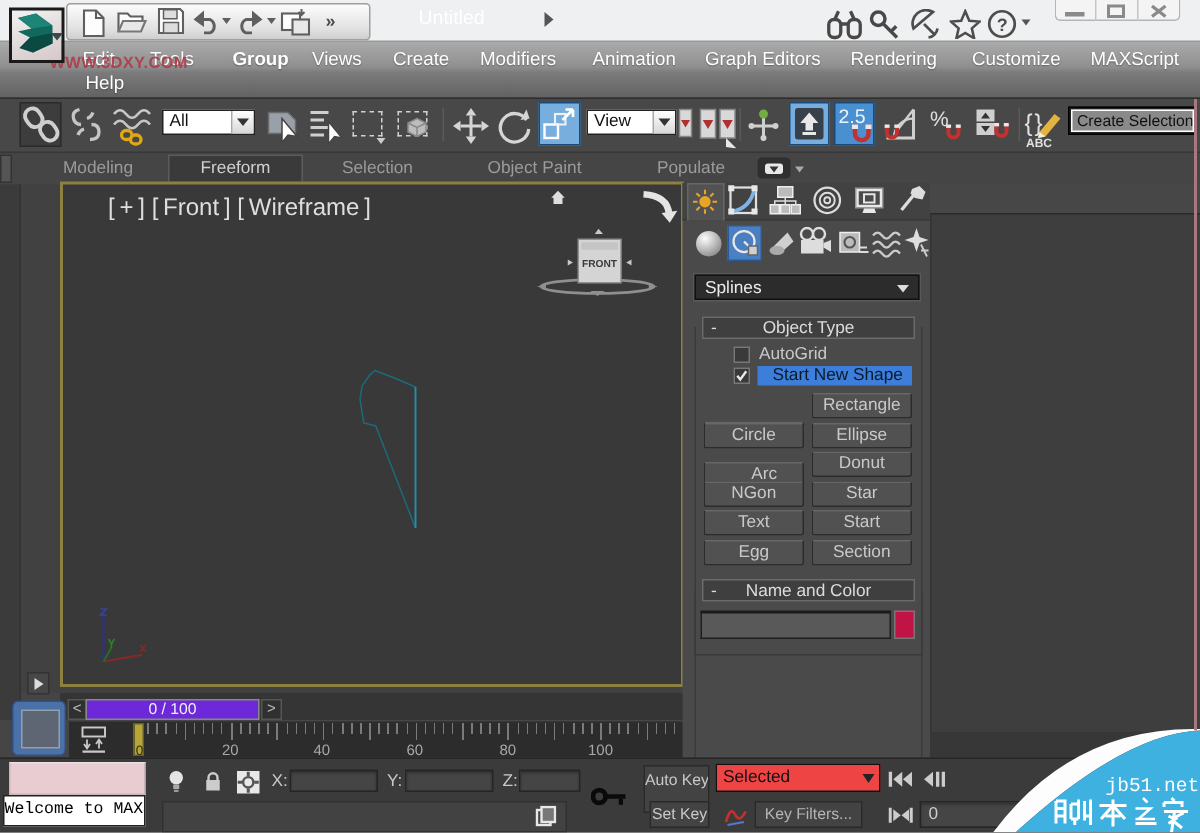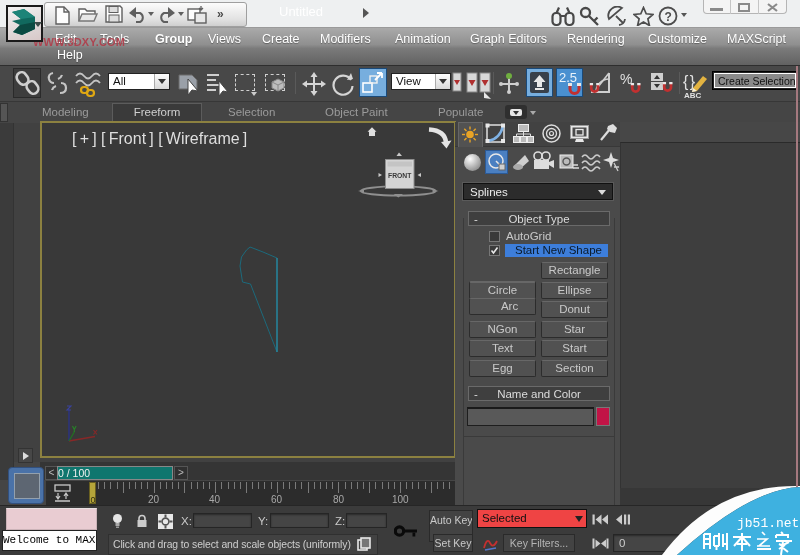--- a/index.html
+++ b/index.html
@@ -475,38 +475,38 @@
         <svg width="9" height="9" viewBox="0 0 9 9" style="display:block;">
           <path d="M1.5 4.5 L3.5 7 L7.5 1.5" stroke="#e8e8e8" stroke-width="1.6" fill="none"></path>
         </svg>
       </div>
     <div class="abs" style="left:50px;top:122px;width:103px;height:13px;background:#3d7edb;color:#0a1a2a;font-size:11.5px;line-height:13px;padding-left:10px;">Start New Shape</div>
 
     <div class="cbtn" style="left:14px;top:140px;margin-top:19px;">Line</div>
       <div class="cbtn" style="left:86px;top:140px;">Rectangle</div>
     <div class="cbtn" style="left:14px;top:160px;">Circle</div>
       <div class="cbtn" style="left:86px;top:160px;">Ellipse</div>
-    <div class="cbtn" style="left:14px;top:176px;padding-left:14px;">Arc</div>
+    <div class="cbtn" style="left:14px;top:186px;padding-left:14px;">Arc</div>
       <div class="cbtn" style="left:86px;top:179px;">Donut</div>
     <div class="cbtn" style="left:14px;top:199px;">NGon</div>
       <div class="cbtn" style="left:86px;top:199px;">Star</div>
     <div class="cbtn" style="left:14px;top:218px;">Text</div>
       <div class="cbtn" style="left:86px;top:218px;">Start</div>
     <div class="cbtn" style="left:14px;top:238px;">Egg</div>
       <div class="cbtn" style="left:86px;top:238px;">Section</div>
 
     <div class="rollhead" style="top:264px;"><span class="minus">-</span>Name and Color</div>
     <div class="abs" style="left:8px;top:271px;width:152px;height:44px;border:1px solid #3a3a3a;border-top:none;"></div>
     <div class="abs" style="left:12px;top:285px;width:127px;height:19px;background:#595959;border:1px solid #1e1e1e;border-top:2px solid #1a1a1a;"></div>
     <div class="abs" style="left:141px;top:285px;width:14px;height:19px;background:#c11446;border:1px solid #777;"></div>
   </div>
 
   <div class="abs" id="timerow">
     <div class="abs" style="left:5px;top:4px;width:13px;height:14px;background:#303030;border:1px solid #555;color:#bbb;font-size:10px;text-align:center;line-height:12px;">&lt;</div>
-    <div class="abs" style="left:17px;top:4px;width:116px;height:14px;background:#0f766e;border:1px solid #888;color:#f0f0f0;font-size:10.5px;text-align:left;line-height:13px;">0 / 100</div>
+    <div class="abs" style="left:17px;top:4px;width:116px;height:14px;background:#6d28d9;border:1px solid #888;color:#f0f0f0;font-size:10.5px;text-align:center;line-height:13px;">0 / 100</div>
     <div class="abs" style="left:134px;top:4px;width:14px;height:14px;background:#303030;border:1px solid #555;color:#bbb;font-size:10px;text-align:center;line-height:12px;">&gt;</div>
   </div>
   <div class="abs" id="ruler"></div>
 
   <div class="abs" style="left:8px;top:467px;width:36px;height:37px;background:#4a72a8;border-radius:4px;border:1px solid #32507e;">
     <div style="position:absolute;left:5px;top:5px;width:26px;height:26px;background:#5d6672;border:1px solid #93a0ad;"></div>
   </div>
 
   <div class="abs" style="left:53px;top:484px;width:20px;height:19px;">
     <svg width="20" height="19" viewBox="0 0 20 19">
@@ -547,21 +547,20 @@
     <span class="abs" style="left:335px;top:9px;color:#c9c9c9;font-size:11.5px;">Z:</span>
     <div class="darkfield" style="left:346px;top:7px;width:41px;height:15px;"></div>
 
     <svg class="abs" style="left:394px;top:18px;" width="24" height="14" viewBox="0 0 24 14">
       <circle cx="5.5" cy="7" r="4.2" fill="none" stroke="#0a0a0a" stroke-width="3.2"></circle>
       <rect x="10" y="5.5" width="13" height="3" fill="#0a0a0a"></rect>
       <rect x="18.5" y="8.5" width="2.8" height="4" fill="#0a0a0a"></rect>
     </svg>
 
     <div class="abs" style="left:108px;top:28px;width:270px;height:21px;background:#424242;border:1px solid #303030;"></div>
-    <span class="abs" style="left:113px;top:33px;color:#cfcfcf;font-size:10.4px;letter-spacing:-0.1px;">Click and drag to select and scale objects (uniformly)</span>
     <svg class="abs" style="left:356px;top:31px;" width="15" height="15" viewBox="0 0 15 15">
       <rect x="2" y="3" width="9" height="10" fill="none" stroke="#e8e8e8" stroke-width="1.6"></rect>
       <rect x="5" y="1" width="9" height="10" fill="#777" stroke="#e8e8e8" stroke-width="1.6"></rect>
     </svg>
 
     <div class="sbtn" style="left:429px;top:4px;width:44px;height:32px;line-height:18px;font-size:10.5px;">Auto Key</div>
     <div class="sbtn" style="left:433px;top:28px;width:40px;height:18px;line-height:16px;font-size:10.5px;">Set Key</div>
 
     <div class="abs" style="left:477px;top:3px;width:110px;height:19px;background:#ef4444;border:1px solid #111;">
       <span style="position:absolute;left:4px;top:2px;font-size:11.5px;color:#111;">Selected</span>

